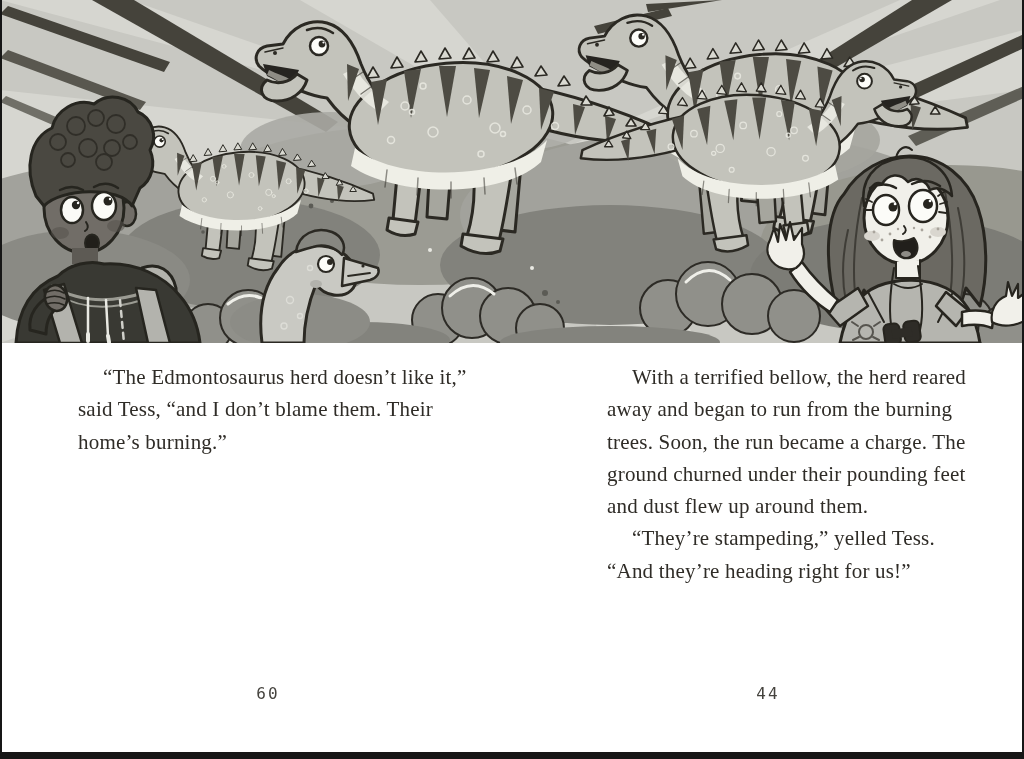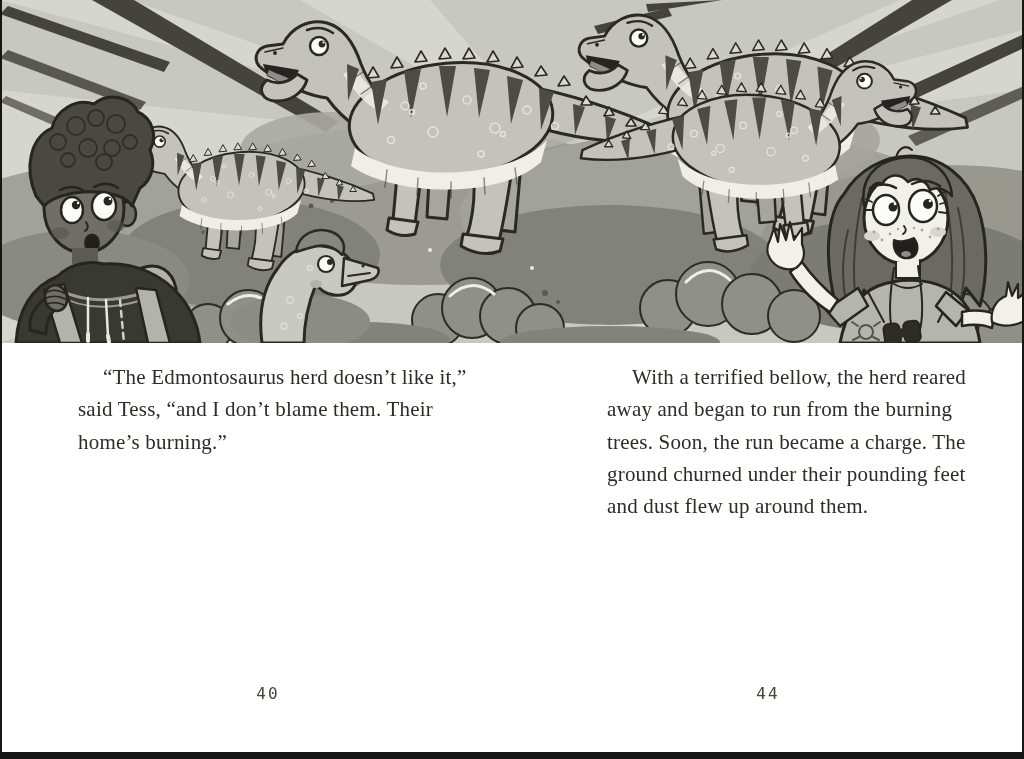--- a/index.html
+++ b/index.html
@@ -327,21 +327,22 @@
       </g>
     </g>
   </svg>
 
   <div class="col col-left">
     <p>“The Edmontosaurus herd doesn’t like it,” said Tess, “and I don’t blame them. Their home’s burning.”</p>
   </div>
 
   <div class="col col-right">
     <p>With a terrified bellow, the herd reared away and began to run from the burning trees. Soon, the run became a charge. The ground churned under their pounding feet and dust flew up around them.</p>
+    <p>“They’re stampeding,” yelled Tess. “And they’re heading right for us!”</p>
   </div>
 
-  <div class="pagenum pn-left">40</div>
+  <div class="pagenum pn-left">60</div>
   <div class="pagenum pn-right">44</div>
 
   <div class="edge edge-left"></div>
   <div class="edge edge-right"></div>
   <div class="edge edge-bottom"></div>
 </div>
 
 </body></html>

